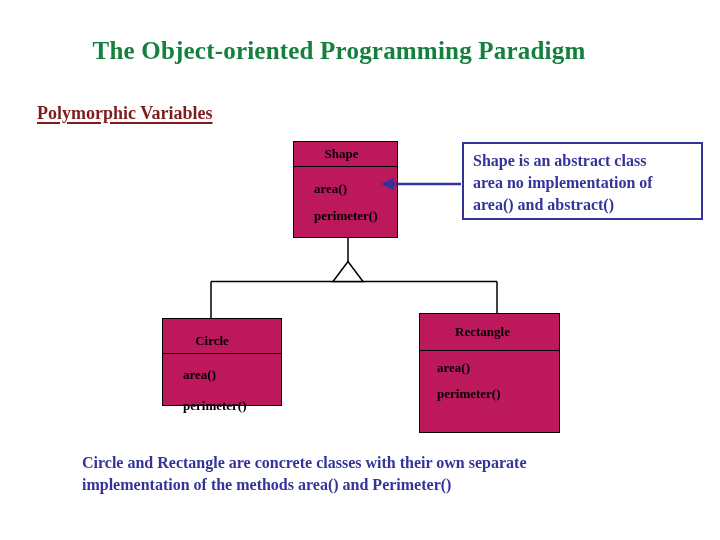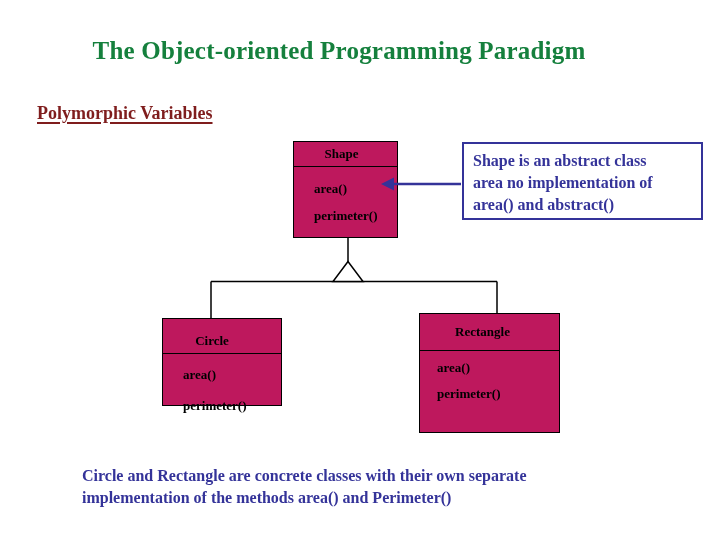--- a/index.html
+++ b/index.html
@@ -66,21 +66,21 @@
     box-sizing:border-box;
     padding:6px 0 16px 9px;
     background:#fff;
   }
   .annotation .line{
     font-size:16px;font-weight:bold;line-height:22px;
     color:var(--accent-navy,#343399);
     white-space:nowrap;
   }
   
-  .caption{left:82px;top:465px;}
+  .caption{left:82px;top:452px;}
   .caption .line{
     font-size:16px;font-weight:bold;line-height:22px;
     color:var(--accent-navy,#343399);
     white-space:nowrap;
   }
   
   svg.overlay{
     position:absolute;left:0;top:0;width:720px;height:540px;
     pointer-events:none;
   }

